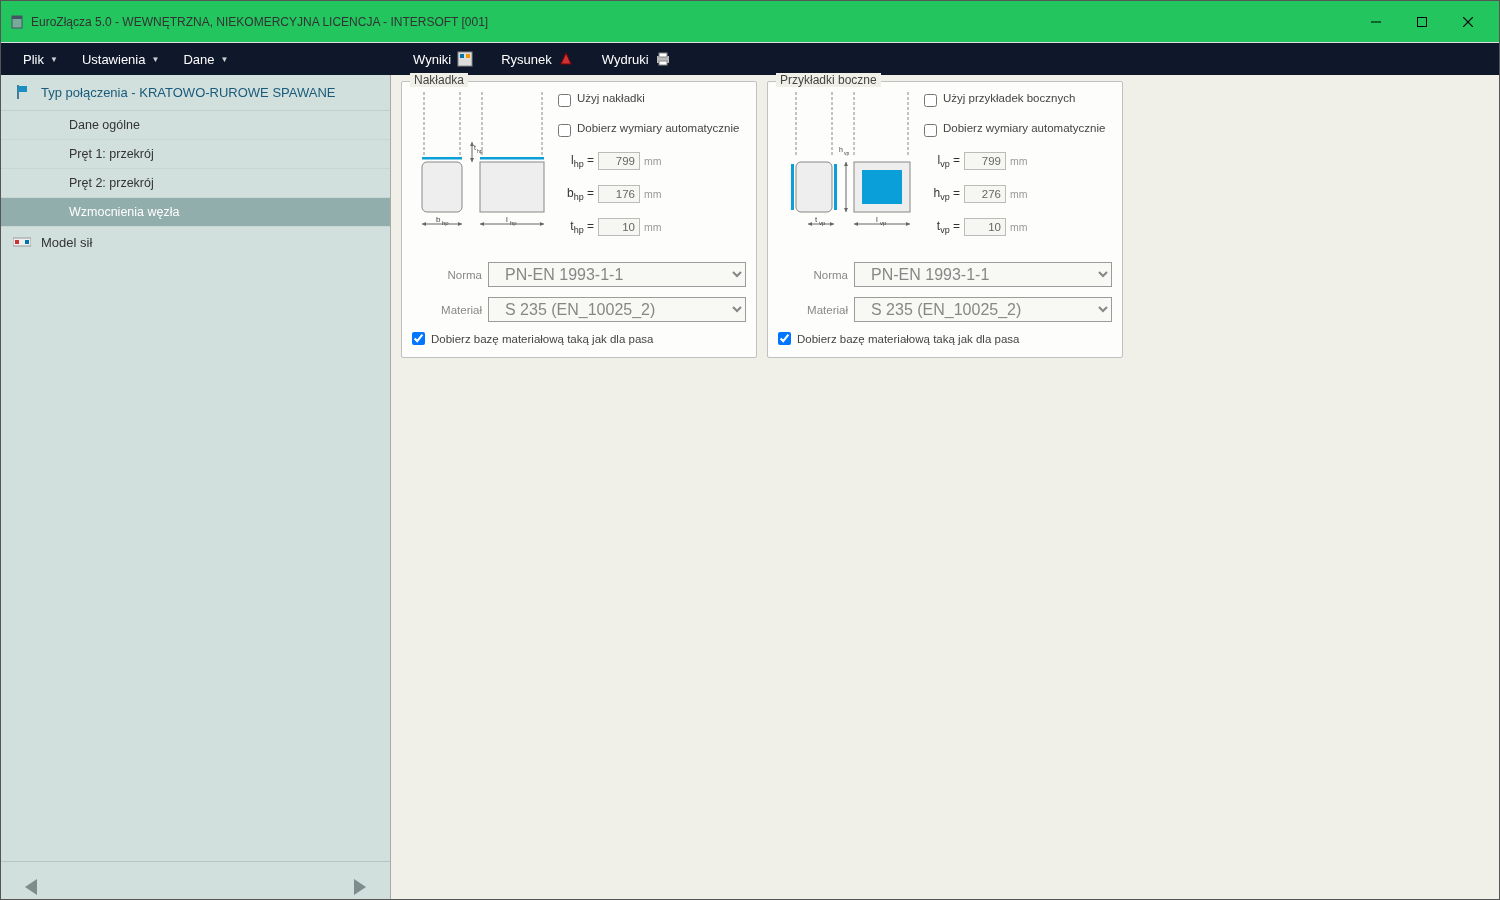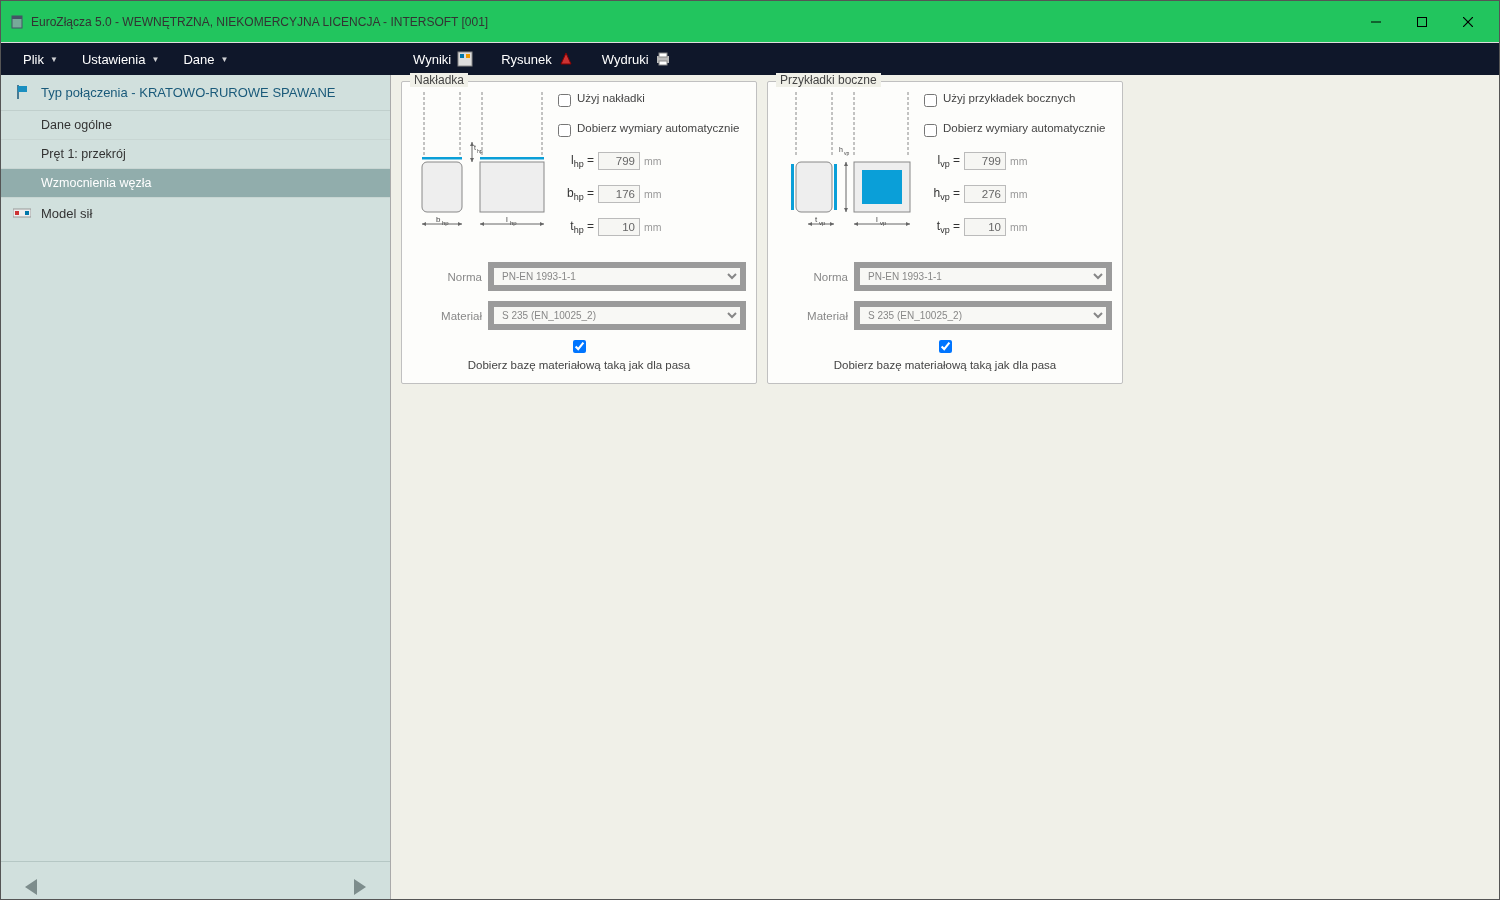--- a/index.html
+++ b/index.html
@@ -16,21 +16,21 @@
   .menubar .right { flex: 1; display: flex; align-items: center; padding-left: 12px; gap: 8px; }
   .menu-item { display: flex; align-items: center; gap: 6px; padding: 0 10px; height: 100%; cursor: pointer; font-size: 13px; }
   .menu-caret { font-size: 8px; opacity: 0.8; }
   .menu-icon { width: 16px; height: 16px; display: inline-flex; align-items: center; justify-content: center; }
 
   .main { display: flex; height: calc(100% - 62px); }
   .sidebar { width: 390px; background: #d1e0dd; display: flex; flex-direction: column; border-right: 1px solid #aaa; }
   .side-list { flex: 1; }
   .side-header { background: #d1e0dd; padding: 10px 12px 10px 40px; font-size: 13px; color: #1a5a7a; position: relative; border-bottom: 1px solid #c0cfcc; }
   .side-header .flag { position: absolute; left: 14px; top: 9px; width: 16px; height: 16px; }
-  .side-item { padding: 7px 12px 7px 40px; font-size: 12.5px; color: #333; cursor: pointer; border-bottom: 1px solid #c8d6d3; }
+  .side-item { padding: 7px 12px 7px 68px; font-size: 12.5px; color: #333; cursor: pointer; border-bottom: 1px solid #c8d6d3; }
   .side-item.selected { background: #91adac; color: #fff; }
   .side-model { padding: 8px 12px 8px 40px; font-size: 13px; color: #333; position: relative; cursor: pointer; }
   .side-model .mi { position: absolute; left: 12px; top: 7px; width: 18px; height: 16px; }
   .side-footer { height: 50px; background: #d1e0dd; display: flex; align-items: center; justify-content: space-between; padding: 0 18px; border-top: 1px solid #b5c7c4; }
   .arrow-btn { width: 24px; height: 24px; cursor: pointer; opacity: 0.7; }
 
   .content { flex: 1; background: #f0f0e8; padding: 6px 10px; display: flex; gap: 10px; align-items: flex-start; }
   .group { border: 1px solid #c0c0c0; background: #fdfdfb; width: 356px; padding: 10px 10px 12px 10px; position: relative; border-radius: 2px; }
   .group-title { position: absolute; top: -9px; left: 8px; background: #f0f0e8; padding: 0 4px; font-size: 12px; color: #444; }
   .group-inner { display: flex; gap: 6px; }
@@ -39,22 +39,22 @@
   .chk-row { display: flex; align-items: flex-start; gap: 6px; margin-bottom: 3px; }
   .chk-row input { margin-top: 2px; }
   .chk-row label { font-size: 11.5px; color: #444; line-height: 1.15; }
   .param-row { display: flex; align-items: center; gap: 4px; margin-bottom: 3px; }
   .param-row .plabel { width: 36px; font-size: 12px; color: #333; text-align: right; }
   .param-row .plabel sub { font-size: 9px; }
   .param-row input { width: 42px; text-align: right; font-size: 11.5px; padding: 2px 4px; border: 1px solid #bbb; background: #f6f6f3; color: #666; }
   .param-row .unit { font-size: 10.5px; color: #999; width: 20px; }
   .sel-row { display: flex; align-items: center; gap: 6px; margin-top: 10px; }
   .sel-row .slabel { width: 70px; text-align: right; font-size: 11.5px; color: #888; }
-  .sel-row select { flex: 1; font-size: 10px; padding: 2px 4px; border: 6px solid #737373; background: #f6f6f3; color: #555; }
-  .bottom-chk { display: flex; align-items: center; gap: 6px; margin-top: 10px; flex-direction: column; }
+  .sel-row select { flex: 1; font-size: 16px; padding: 2px 12px; border: 1px solid #737373; background: #f6f6f3; color: #555; }
+  .bottom-chk { display: flex; align-items: center; gap: 6px; margin-top: 10px; }
   .bottom-chk label { font-size: 11.5px; color: #444; }
 
   .diagram svg { width: 100%; height: 100%; }
 </style>
 </head>
 <body>
 
 <div class="titlebar">
   <span class="icon">
     <svg viewBox="0 0 16 16">
@@ -136,20 +136,21 @@
     <div class="side-list">
       <div class="side-header">
         <span class="flag"><svg viewBox="0 0 16 16">
               <line x1="3" y1="1" x2="3" y2="15" stroke="#1a5a7a" stroke-width="1.5"></line>
               <rect x="3" y="2" width="9" height="6" fill="#1a8fc0"></rect>
             </svg></span>
         <span>Typ połączenia - KRATOWO-RUROWE SPAWANE</span>
       </div>
       <div class="side-item">Dane ogólne</div>
       <div class="side-item">Pręt 1: przekrój</div>
+      <div class="side-item">Pręt 2: przekrój</div>
       <div class="side-item selected">Wzmocnienia węzła</div>
       <div class="side-model">
         <span class="mi"><svg viewBox="0 0 18 16">
               <rect x="0" y="4" width="18" height="8" fill="#eee" stroke="#999"></rect>
               <rect x="2" y="6" width="4" height="4" fill="#c33"></rect>
               <rect x="12" y="6" width="4" height="4" fill="#07a"></rect>
             </svg></span>
         <span>Model sił</span>
       </div>
     </div>

